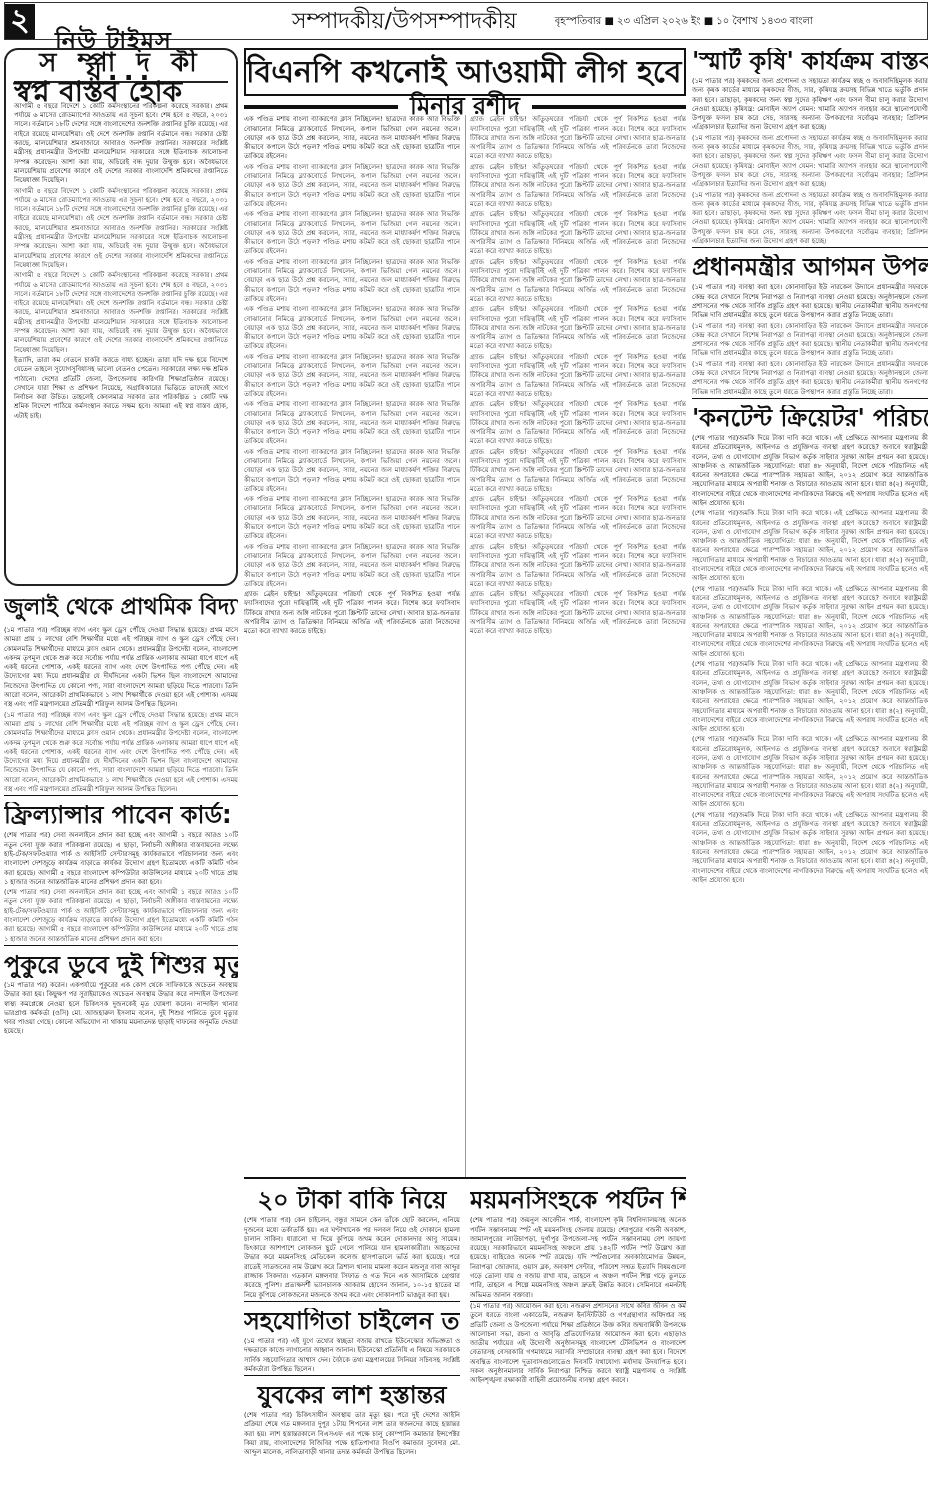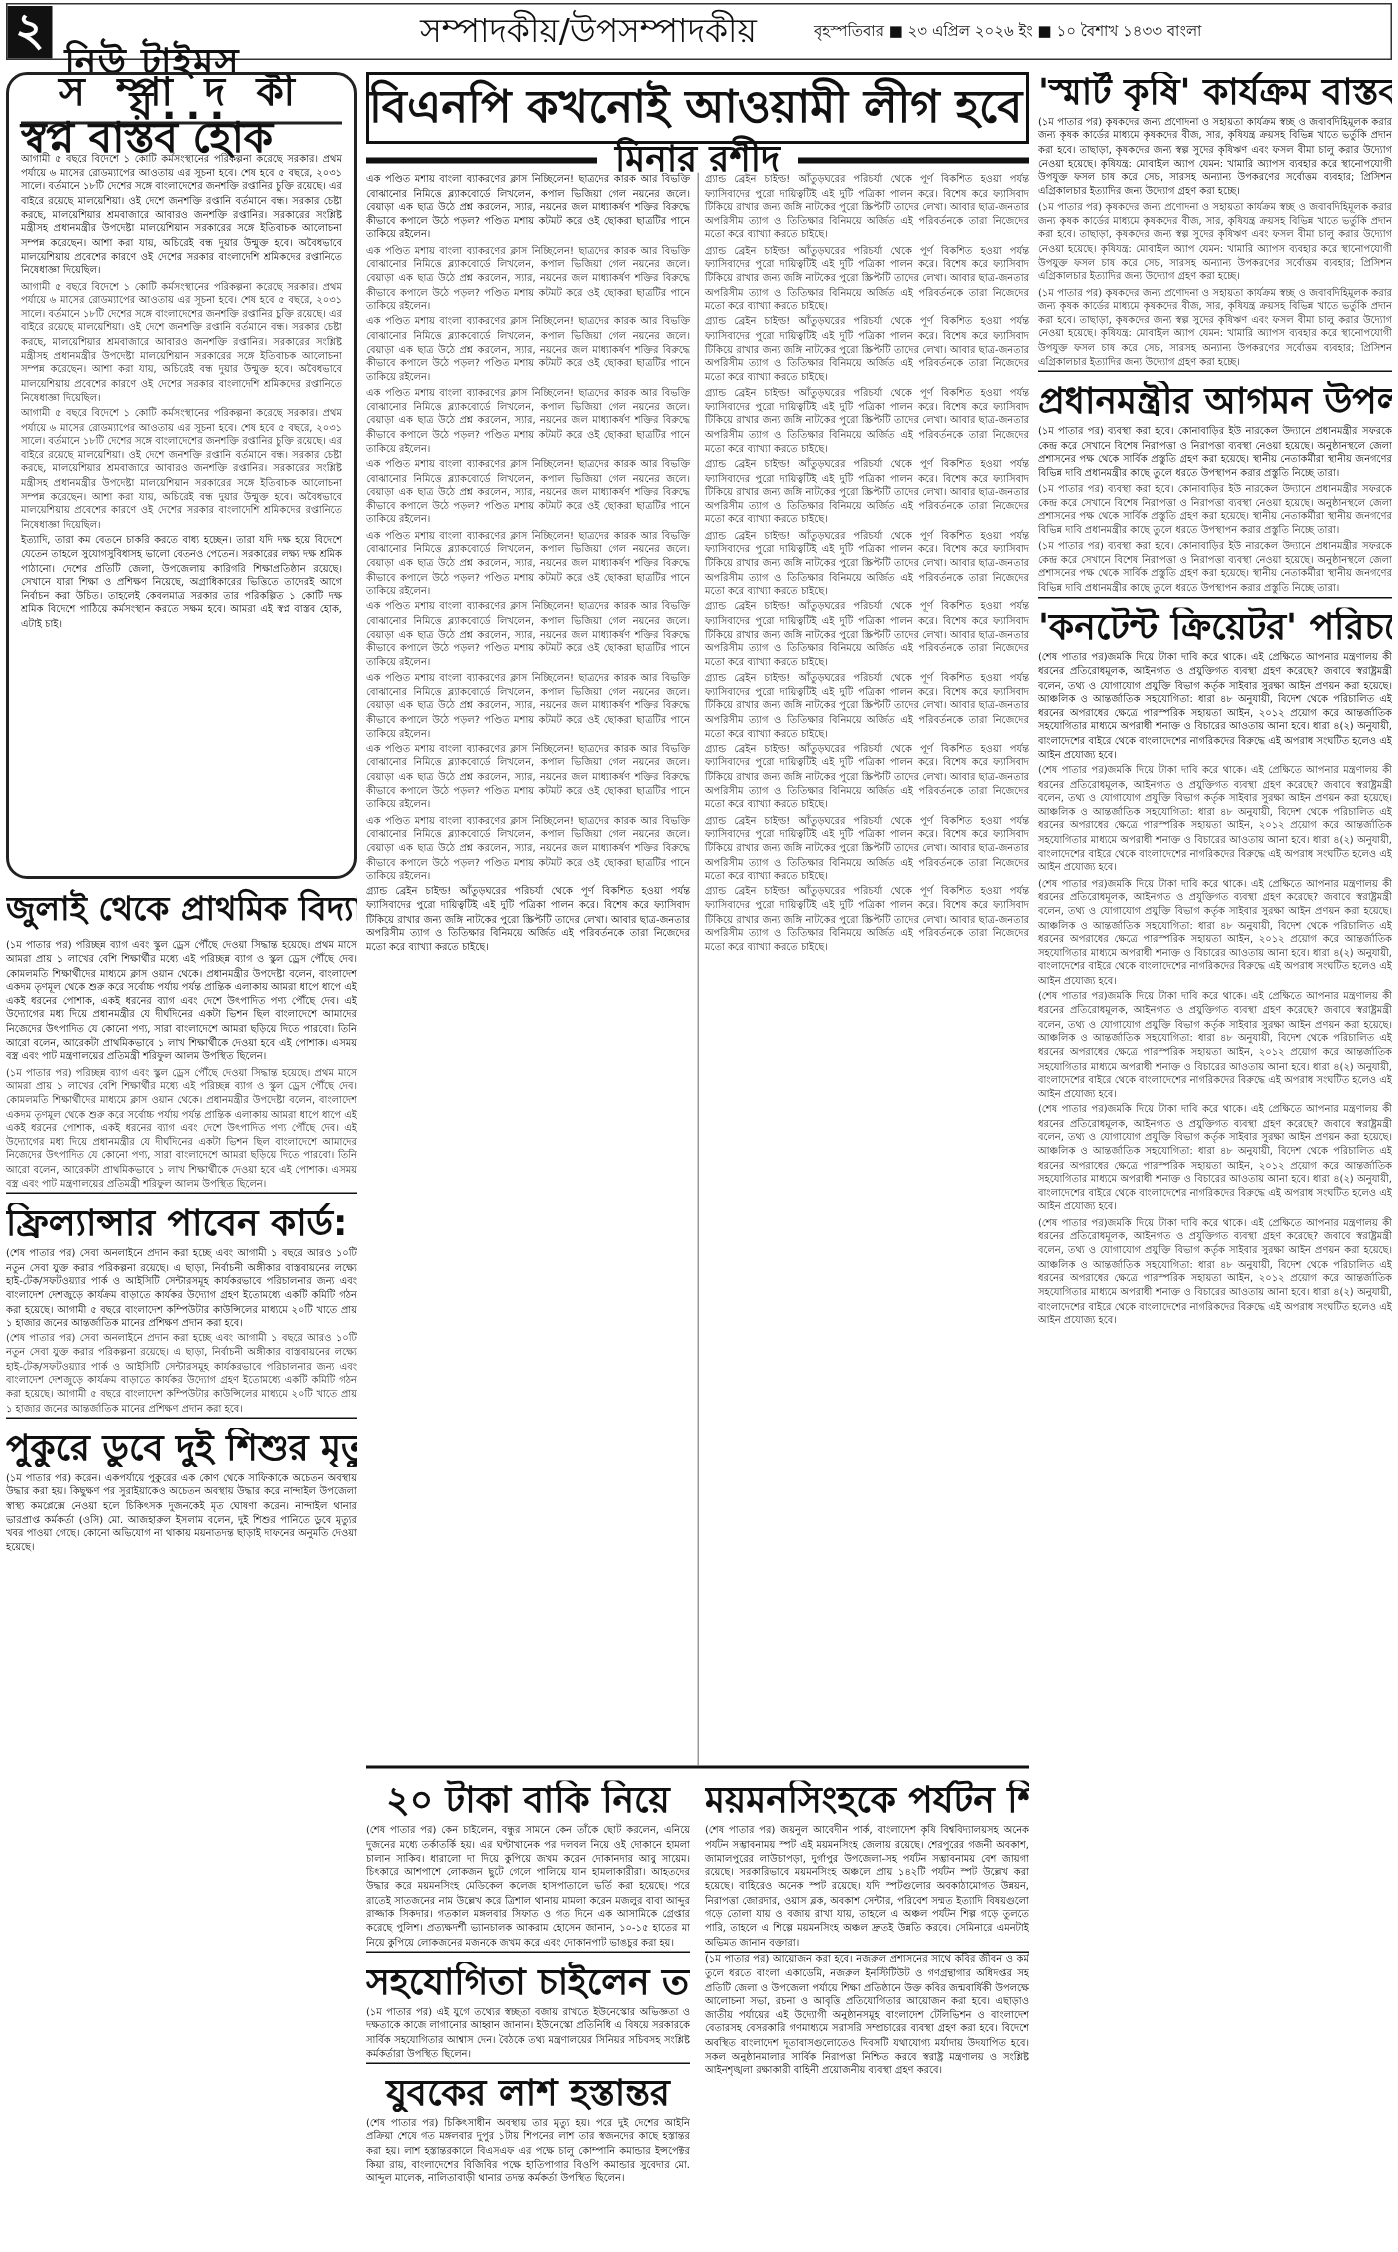--- a/index.html
+++ b/index.html
@@ -3,21 +3,21 @@
 <meta charset="utf-8">
 <style>
   * { box-sizing: border-box; margin: 0; padding: 0; }
   html, body { width: 932px; height: 1501px; background: #fff; overflow: hidden; }
   body { font-family: "DejaVu Sans", sans-serif; color: #111; position: relative; }
 
   .masthead { position: absolute; left: 4px; top: 2px; width: 924px; height: 38px; border: 1.5px solid #333; display: flex; align-items: center; }
   .page-num { width: 30px; height: 35px; background: #111; color: #fff; font-weight: bold; font-size: 30px; display: flex; align-items: center; justify-content: center; }
   .logo { margin-left: 8px; display: flex; flex-direction: column; line-height: 1; gap: 32px; }
   .logo-small { font-size: 8px; font-weight: bold; margin-left: 4px; }
-  .logo-main { font-size: 24px; font-weight: bold; letter-spacing: 1px; }
+  .logo-main { font-size: 24px; font-weight: bold; letter-spacing: 1px; margin-left: 12px; }
   .section-title { font-size: 22px; margin-left: 120px; }
   .dateline { font-size: 10px; margin-left: 38px; }
 
   .col { position: absolute; top: 48px; font-size: 6.6px; line-height: 9.3px; text-align: justify; overflow: hidden; }
   .col p { margin-bottom: 1px; }
   .colL { left: 4px; width: 234px; height: 1447px; }
   .colM { left: 244px; width: 442px; height: 1447px; }
   .colR { left: 692px; width: 236px; height: 1447px; }
 
   .editorial-box { border: 2px solid #222; border-radius: 14px; padding: 8px 8px 6px 8px; height: 538px; overflow: hidden; }

